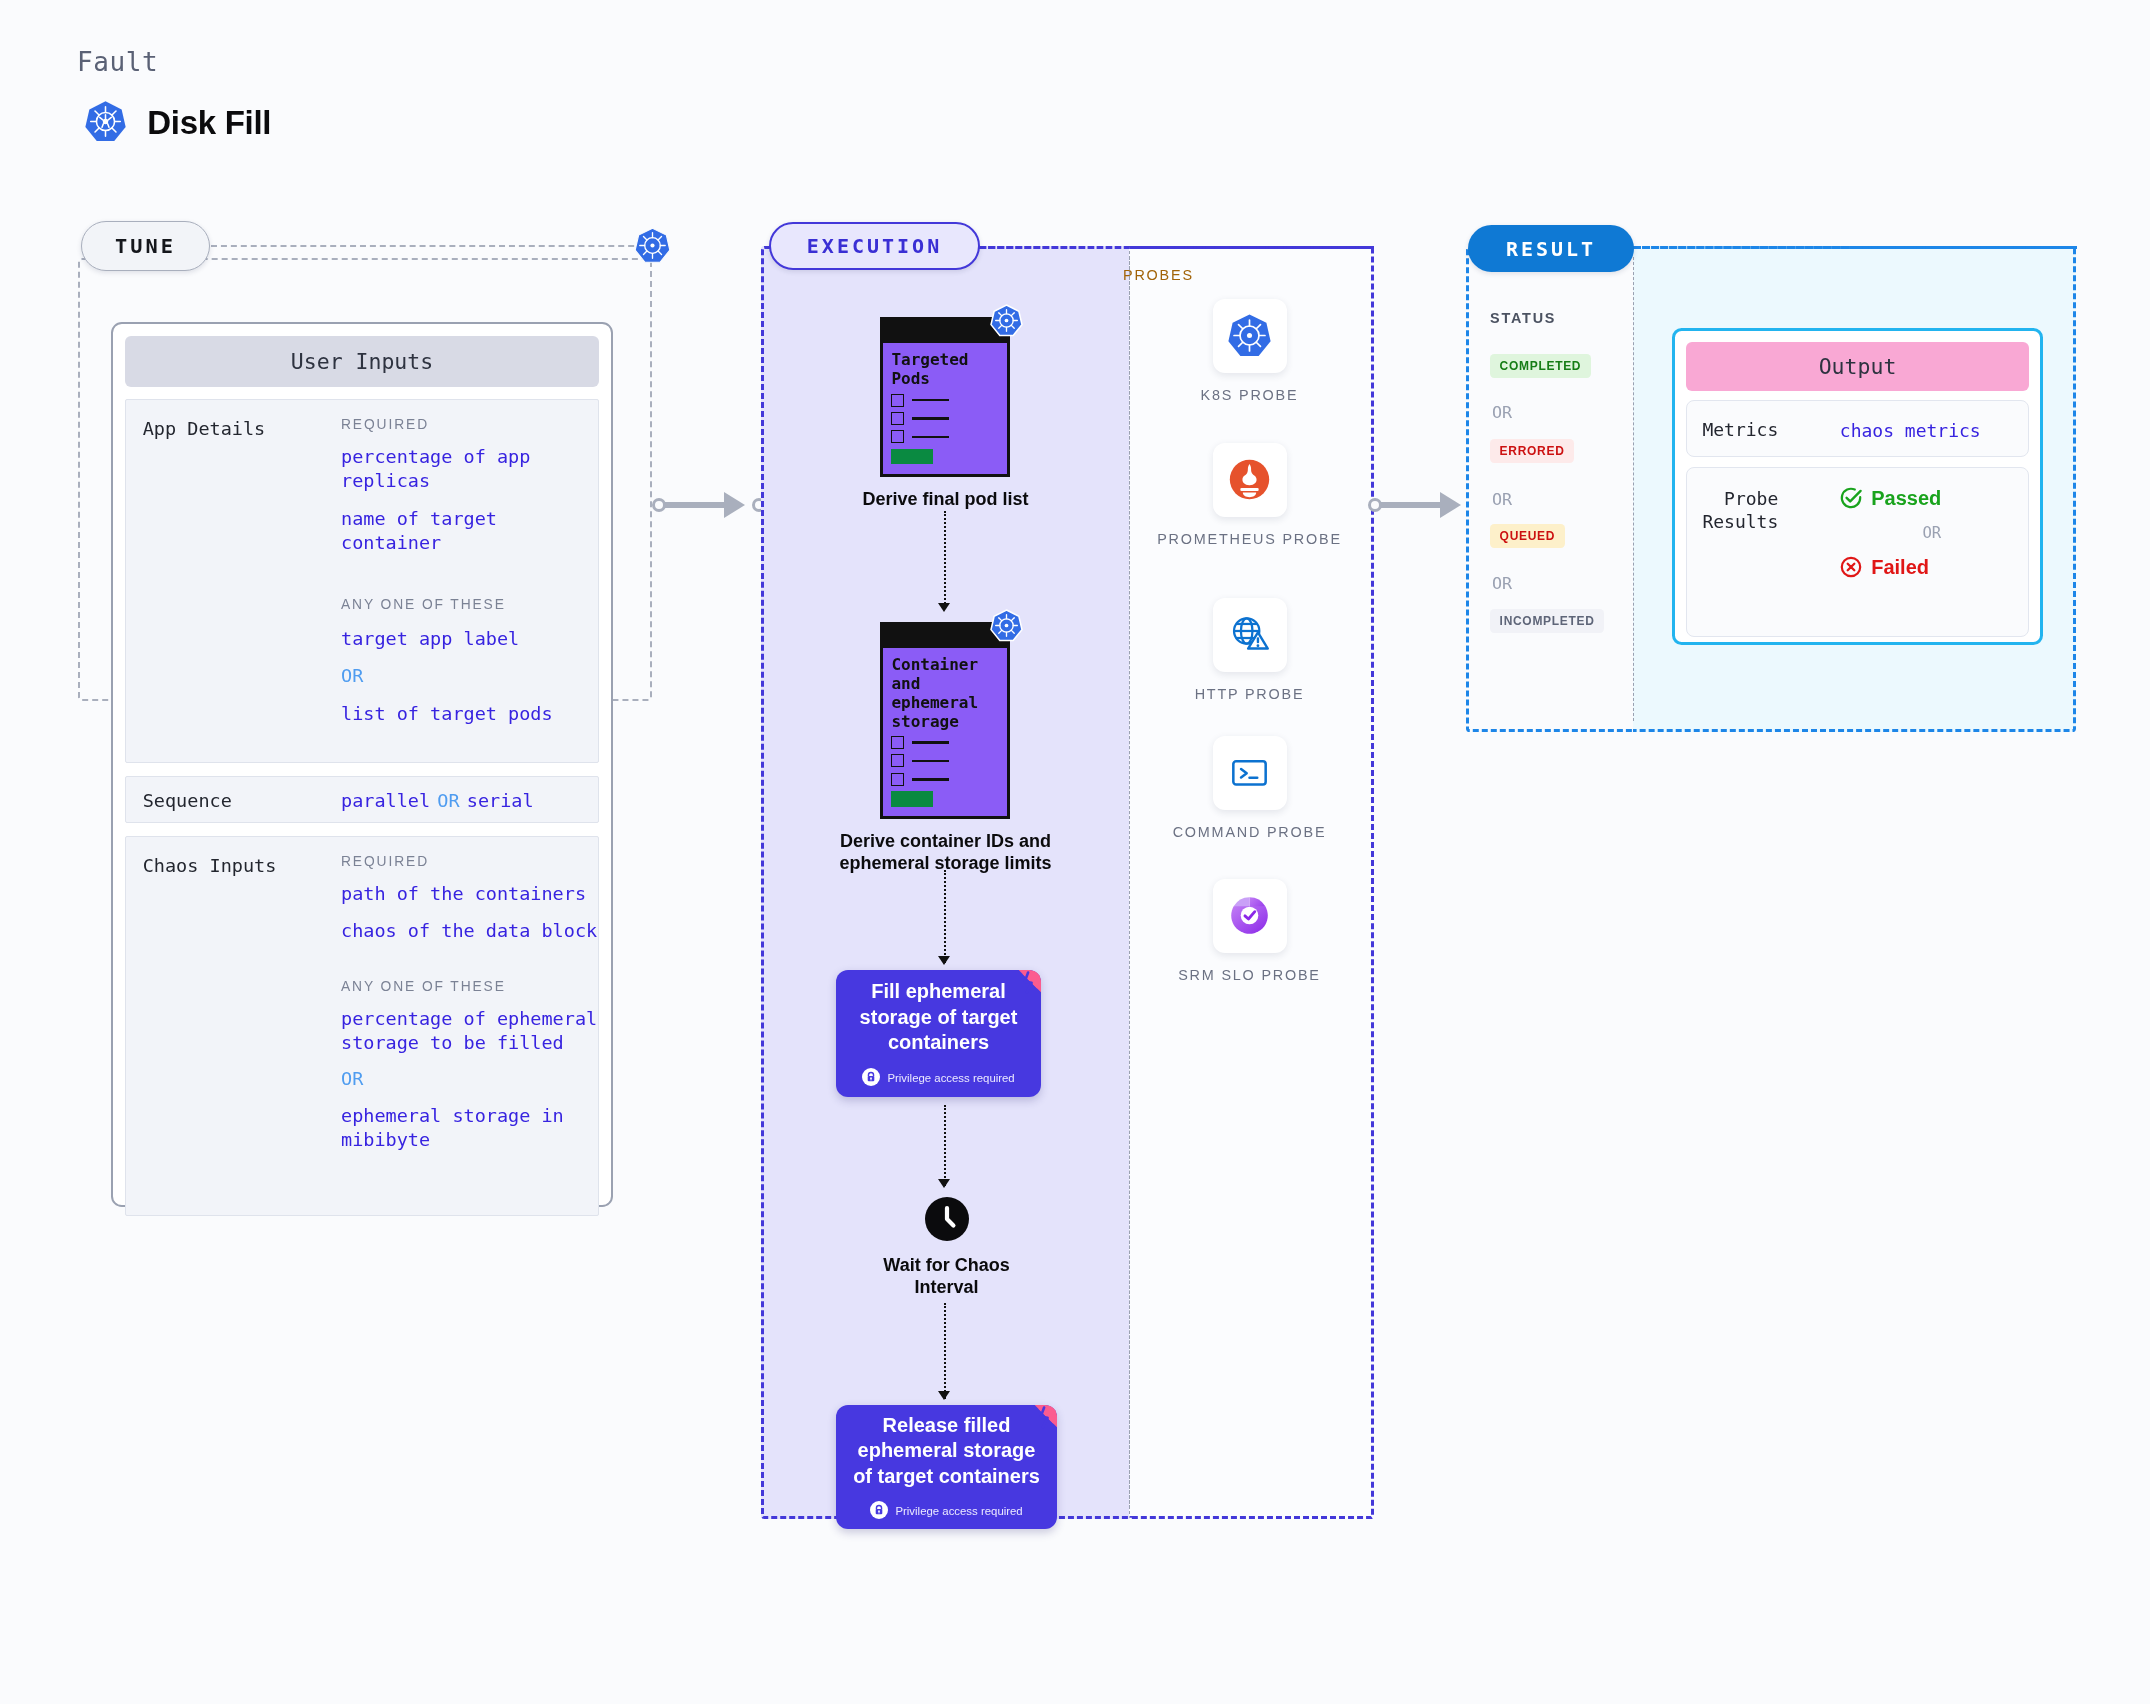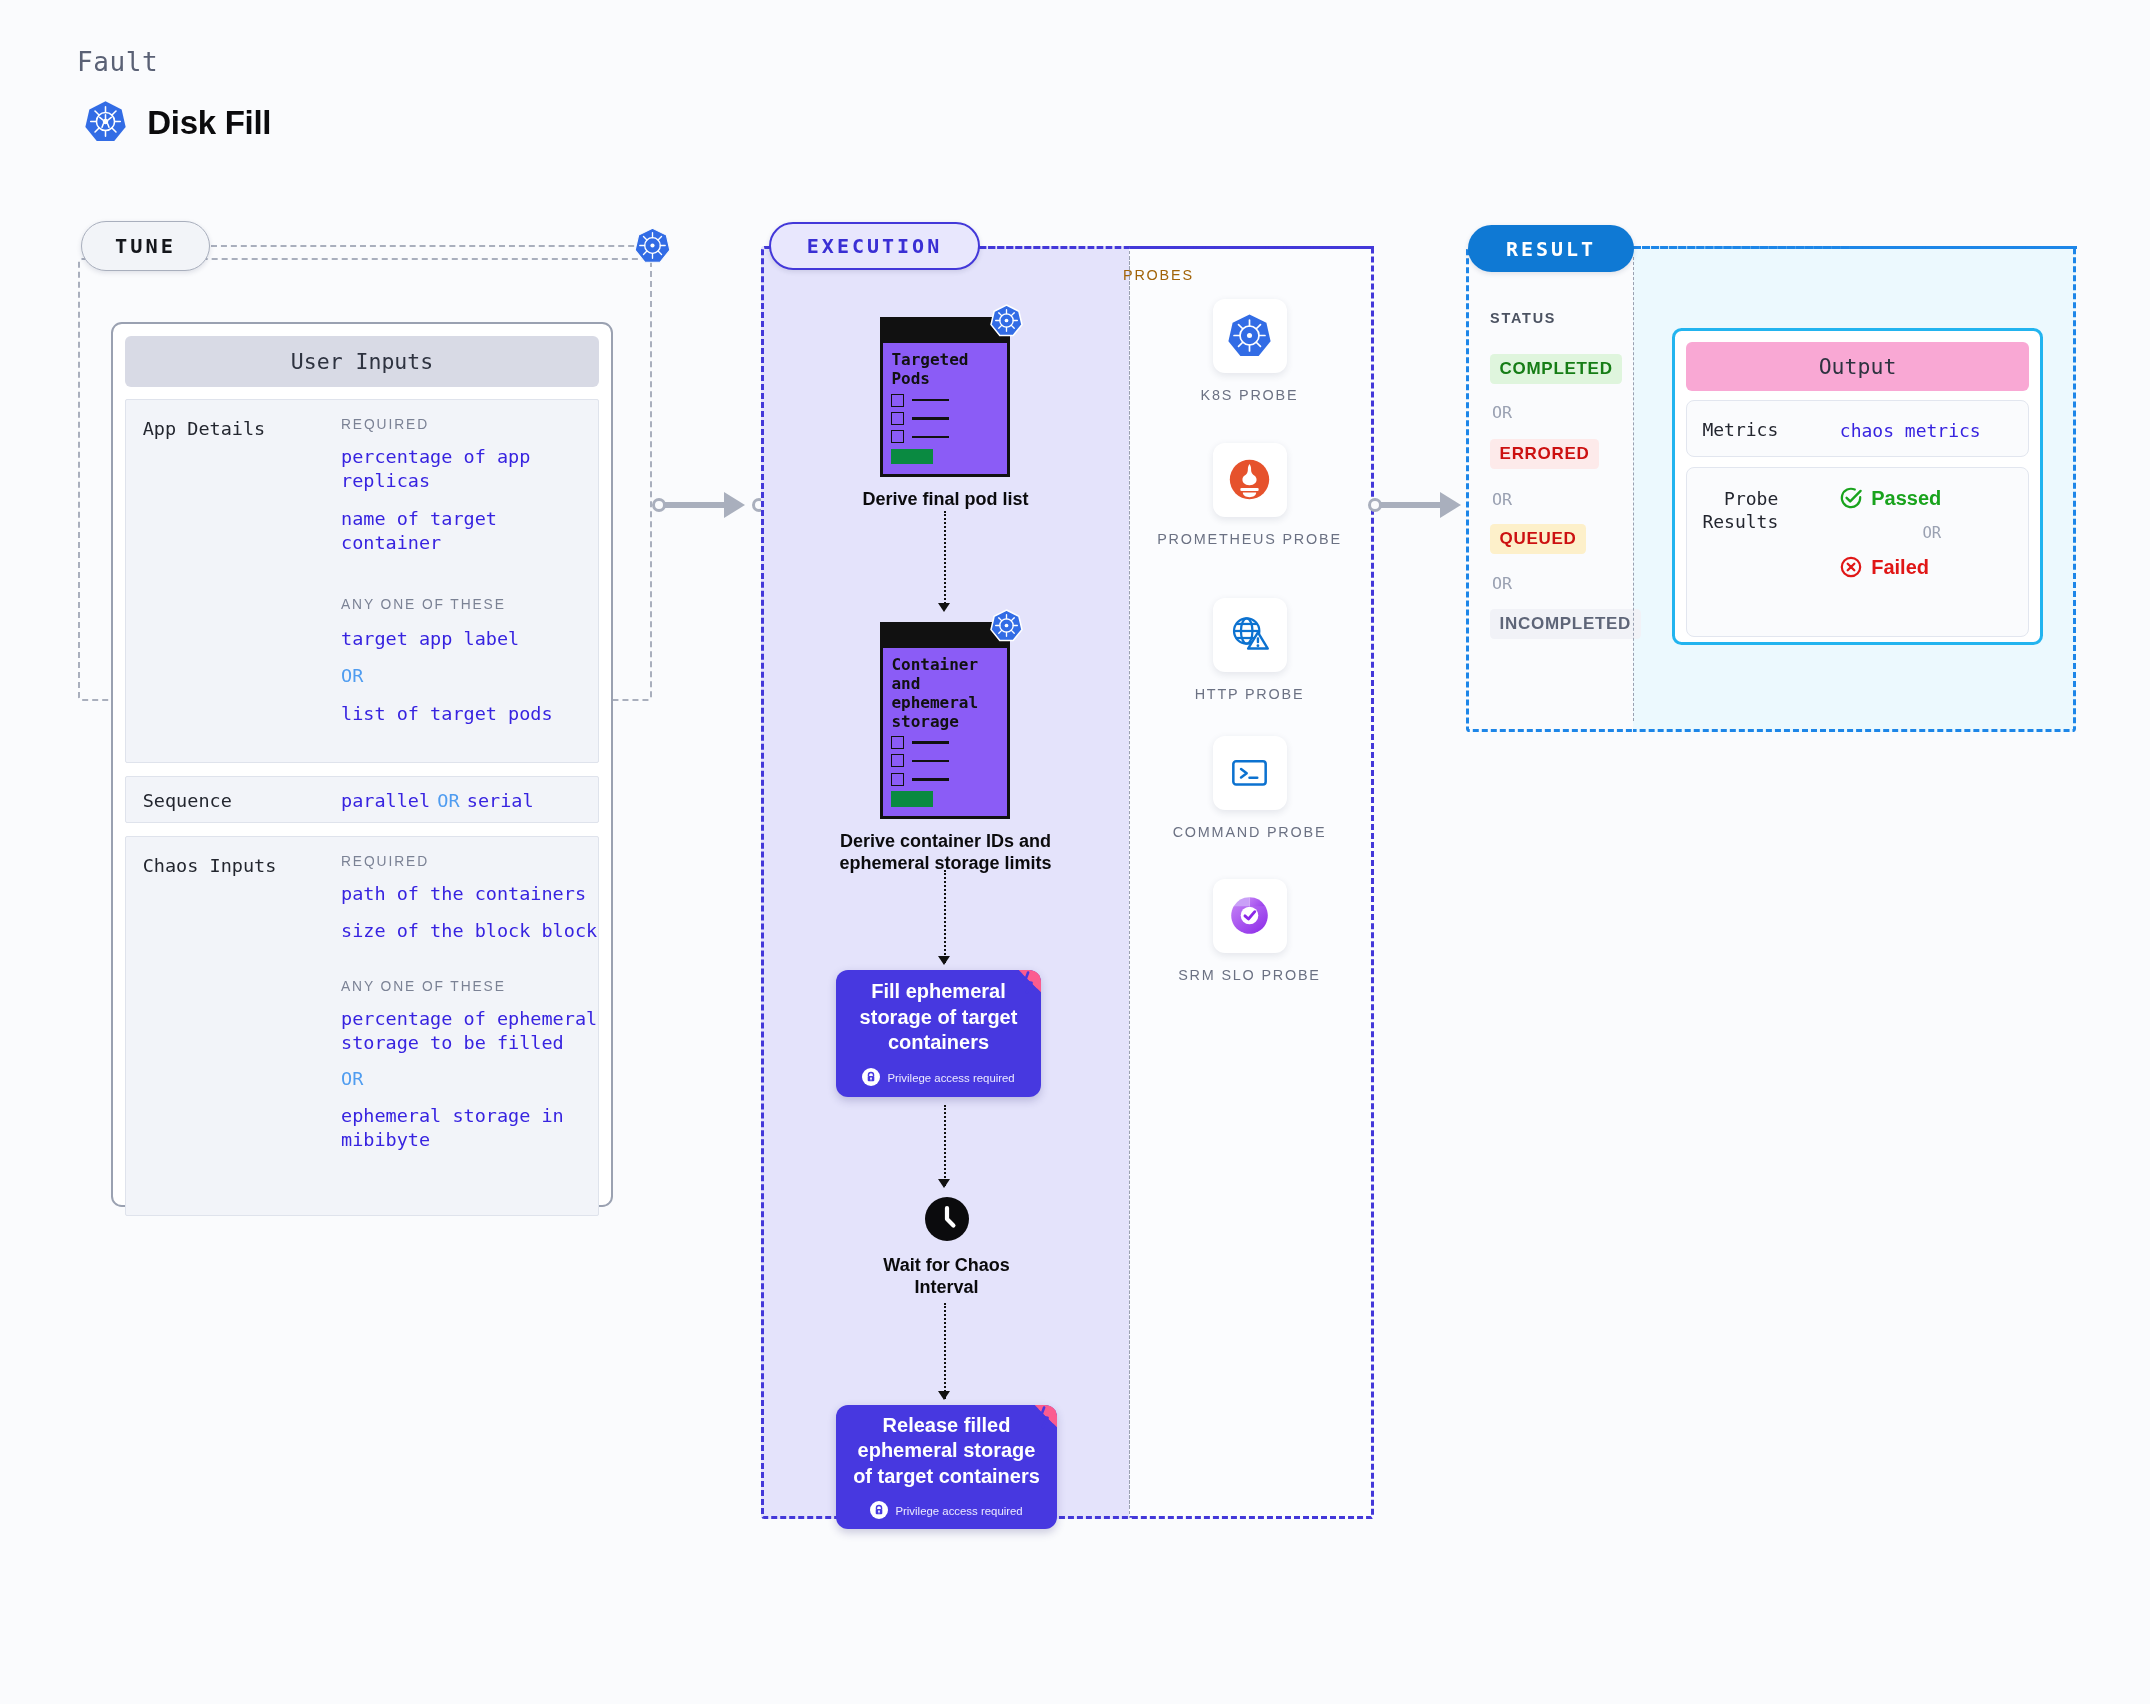--- a/index.html
+++ b/index.html
@@ -182,21 +182,21 @@
     position: absolute; left: 1633px; top: 257px; height: 464px; width: 0;
     border-left: 1.8px dashed #9aa1b1; z-index: 4;
   }
   #status-label {
     position: absolute; left: 1490px; top: 310px;
     font-size: 14.4px; letter-spacing: 1.8px; color: #4b5261; font-weight: 700;
   }
   .status-badge {
     position: absolute; display: inline-flex; align-items: center;
     padding: 4.8px 9.6px; border-radius: 4.2px;
-    font-size: 17px; font-weight: 700; letter-spacing: 0.7px;
+    font-size: 12px; font-weight: 700; letter-spacing: 0.7px;
   }
   .or-sep {
     position: absolute; font-family: "DejaVu Sans Mono", monospace;
     font-size: 16.7px; color: #9aa1b2;
   }
   #output-card {
     position: absolute; left: 1672px; top: 328px; width: 371px; height: 317px;
     background: #fff; border: 3px solid #22b4ef; border-radius: 9.6px; padding: 10.8px;
   }
   #output-card-header {
@@ -301,21 +301,21 @@
       <span class="val or">OR</span>
       <span class="val">serial</span>
     </div>
   </div>
 
   <div class="sub-box" style="margin:13px 12px 0 12px; height:380px;">
     <div class="row-key" style="position:absolute; left:16.7px; top:18px;">Chaos Inputs</div>
     <div style="position:absolute; left:215px; top:16.7px; width:257px;">
       <div class="grp-label">REQUIRED</div>
       <div class="val" style="margin-top:13px;">path of the containers</div>
-      <div class="val" style="margin-top:13px;">size of the block block</div>
+      <div class="val" style="margin-top:13px;">chaos of the data block</div>
       <div class="grp-label" style="margin-top:35px;">ANY ONE OF THESE</div>
       <div class="val" style="margin-top:13px;">percentage of ephemeral storage to be filled</div>
       <div class="val or" style="margin-top:12px;">OR</div>
       <div class="val" style="margin-top:12px;">ephemeral storage in mibibyte</div>
     </div>
   </div>
 </div>
 
 <div class="stage-conn" style="left:652px; top:492px; width:118px;">
   <div class="line" style="width:78px;"></div>

